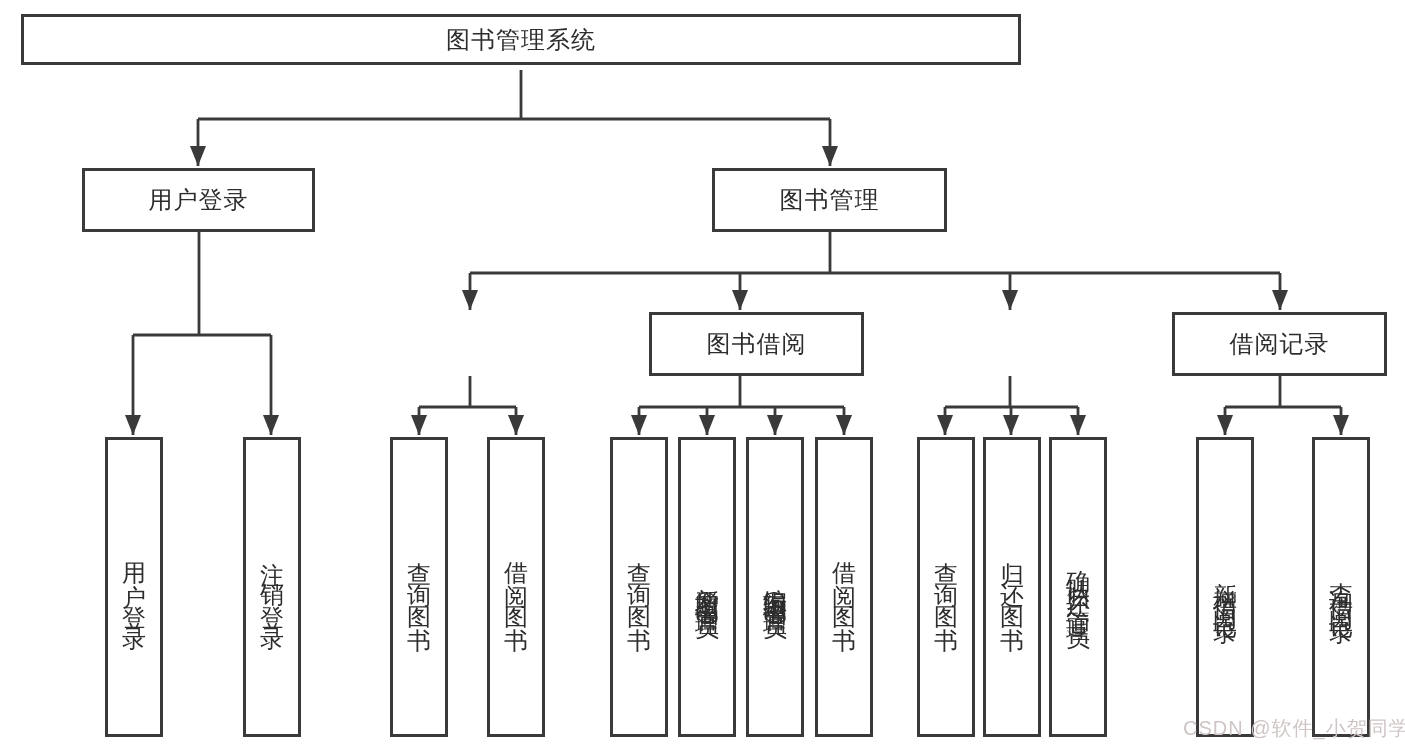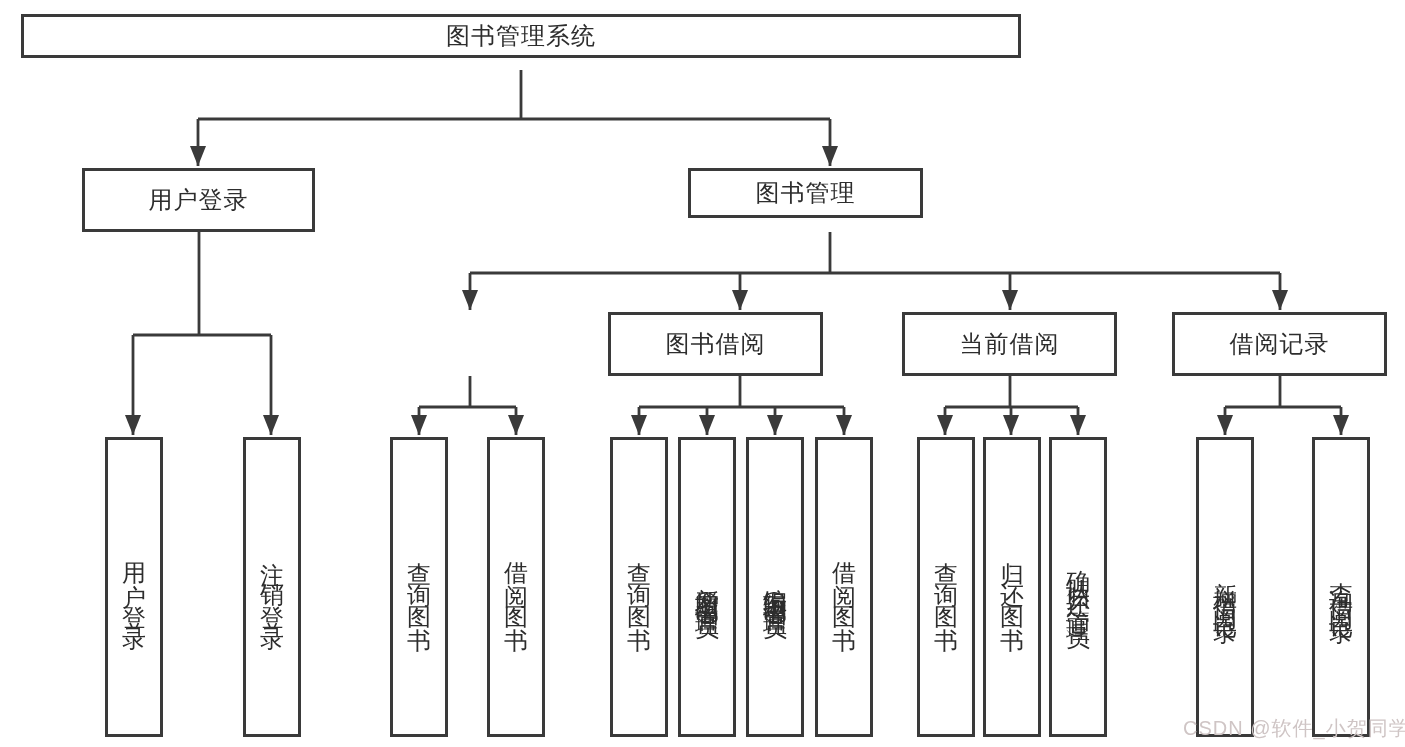--- a/index.html
+++ b/index.html
@@ -81,36 +81,33 @@
       <line x1="945" y1="407" x2="945" y2="435" marker-end="url(#arw)"></line>
       <line x1="1011" y1="407" x2="1011" y2="435" marker-end="url(#arw)"></line>
       <line x1="1078" y1="407" x2="1078" y2="435" marker-end="url(#arw)"></line>
 
       <path d="M1280,376 V407 M1225,407 H1341"></path>
       <line x1="1225" y1="407" x2="1225" y2="435" marker-end="url(#arw)"></line>
       <line x1="1341" y1="407" x2="1341" y2="435" marker-end="url(#arw)"></line>
     </g>
   </svg>
 
-  <div class="box" style="left:21px;top:14px;width:1000px;height:44px">
+  <div class="box" style="left:21px;top:14px;width:1000px;height:51px">
     <span>图书管理系统</span>
   </div>
 
   <div class="box" style="left:82px;top:168px;width:233px;height:64px">
     <span>用户登录</span>
   </div>
-  <div class="box" style="left:688px;top:168px;width:235px;height:50px">
+  <div class="box" style="left:712px;top:168px;width:235px;height:64px">
     <span>图书管理</span>
   </div>
 
-  <div class="box" style="left:608px;top:312px;width:215px;height:64px">
+  <div class="box" style="left:649px;top:312px;width:215px;height:64px">
     <span>图书借阅</span>
-  </div>
-  <div class="box" style="left:902px;top:312px;width:215px;height:64px">
-    <span>当前借阅</span>
   </div>
   <div class="box" style="left:1172px;top:312px;width:215px;height:64px">
     <span>借阅记录</span>
   </div>
 
   <div class="box leaf loose" style="left:105px">
     <span>用户登录</span>
   </div>
   <div class="box leaf loose" style="left:243px">
     <span>注销登录</span>

